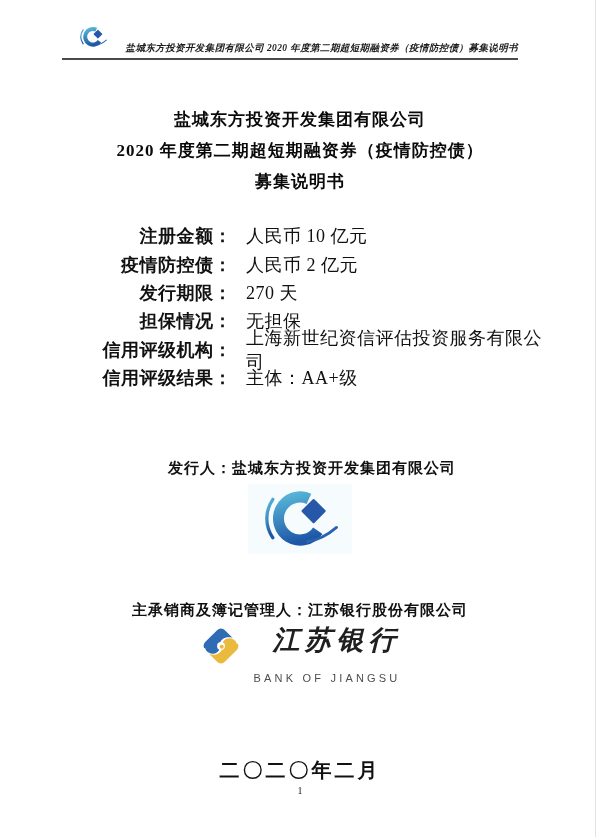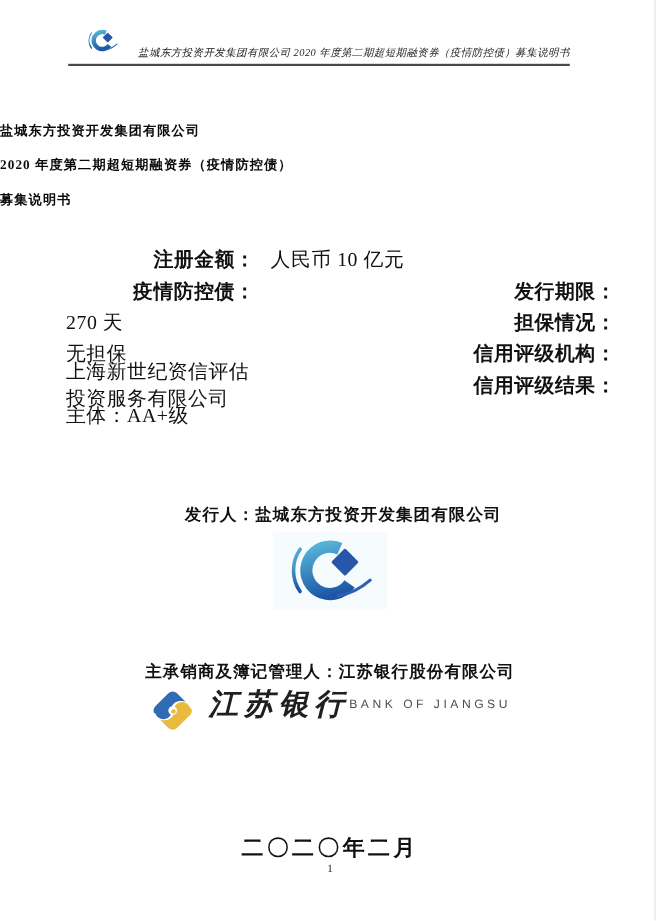--- a/index.html
+++ b/index.html
@@ -16,27 +16,27 @@
     background:#e2e2e2;
   }
   
   .hdr{
     position:absolute;left:62px;top:20px;width:456px;height:38px;
     border-bottom:2px solid #4a4a4a;
   }
   .hdr-logo{position:absolute;left:14px;top:2px;width:34px;height:30px;}
   .hdr-text{
     position:absolute;right:0;bottom:3px;
-    font-size:9.5px;font-weight:normal;font-style:italic;
+    font-size:9.5px;font-weight:bold;font-style:italic;
     letter-spacing:.4px;white-space:nowrap;color:#1c1c1c;
   }
   
   .title{
     position:absolute;left:0;top:104px;width:600px;
-    text-align:left;font-weight:bold;font-size:12px;line-height:31px;
+    text-align:center;font-weight:bold;font-size:17px;line-height:31px;
     color:#0a0a0a;letter-spacing:1px;
   }
   
   .facts{
     position:absolute;left:60px;top:222px;right:40px;
     display:grid;grid-template-columns:172px 1fr;
     column-gap:14px;grid-auto-rows:28.4px;align-items:center;
     font-size:18px;
   }
   .facts .lbl{text-align:right;font-weight:bold;letter-spacing:.5px;}
@@ -53,28 +53,28 @@
   
   .uw-line{
     position:absolute;left:0;top:601px;width:600px;text-align:center;
     font-size:15px;font-weight:bold;letter-spacing:1px;
   }
   .bank-logo{
     position:absolute;left:0;top:624px;width:600px;
     display:flex;justify-content:center;align-items:flex-start;gap:10px;
   }
   .bank-mark{width:44px;height:44px;flex:0 0 auto;}
-  .bank-names{display:flex;align-items:center;}
+  .bank-names{display:flex;flex-direction:column;align-items:flex-end;}
   .bank-cn{
     font-size:27px;font-weight:bold;font-style:italic;color:#1f1f1f;
     letter-spacing:5px;line-height:32px;
   }
   .bank-en{
     font-family:"Liberation Sans","DejaVu Sans",sans-serif;
-    font-size:11px;color:#4d4d4d;letter-spacing:3.2px;margin-top:1px;
+    font-size:11px;color:#4d4d4d;letter-spacing:3.2px;margin-top:16px;
   }
   
   .doc-date{
     position:absolute;left:0;top:757px;width:600px;text-align:center;
     font-size:20px;font-weight:bold;letter-spacing:3px;
   }
   .page-num{
     position:absolute;left:0;top:785px;width:600px;text-align:center;
     font-size:10px;color:#222;
   }
@@ -124,20 +124,21 @@
     <div>盐城东方投资开发集团有限公司</div>
     <div>2020 年度第二期超短期融资券（疫情防控债）</div>
     <div>募集说明书</div>
   </div>
 
   <div class="facts">
     <div class="lbl">注册金额：</div>
     <div class="val">人民币 10 亿元</div>
 
     <div class="lbl">疫情防控债：</div>
+    <div class="val">人民币 2 亿元</div>
 
     <div class="lbl">发行期限：</div>
     <div class="val">270 天</div>
 
     <div class="lbl">担保情况：</div>
     <div class="val">无担保</div>
 
     <div class="lbl">信用评级机构：</div>
     <div class="val">上海新世纪资信评估投资服务有限公司</div>
 

